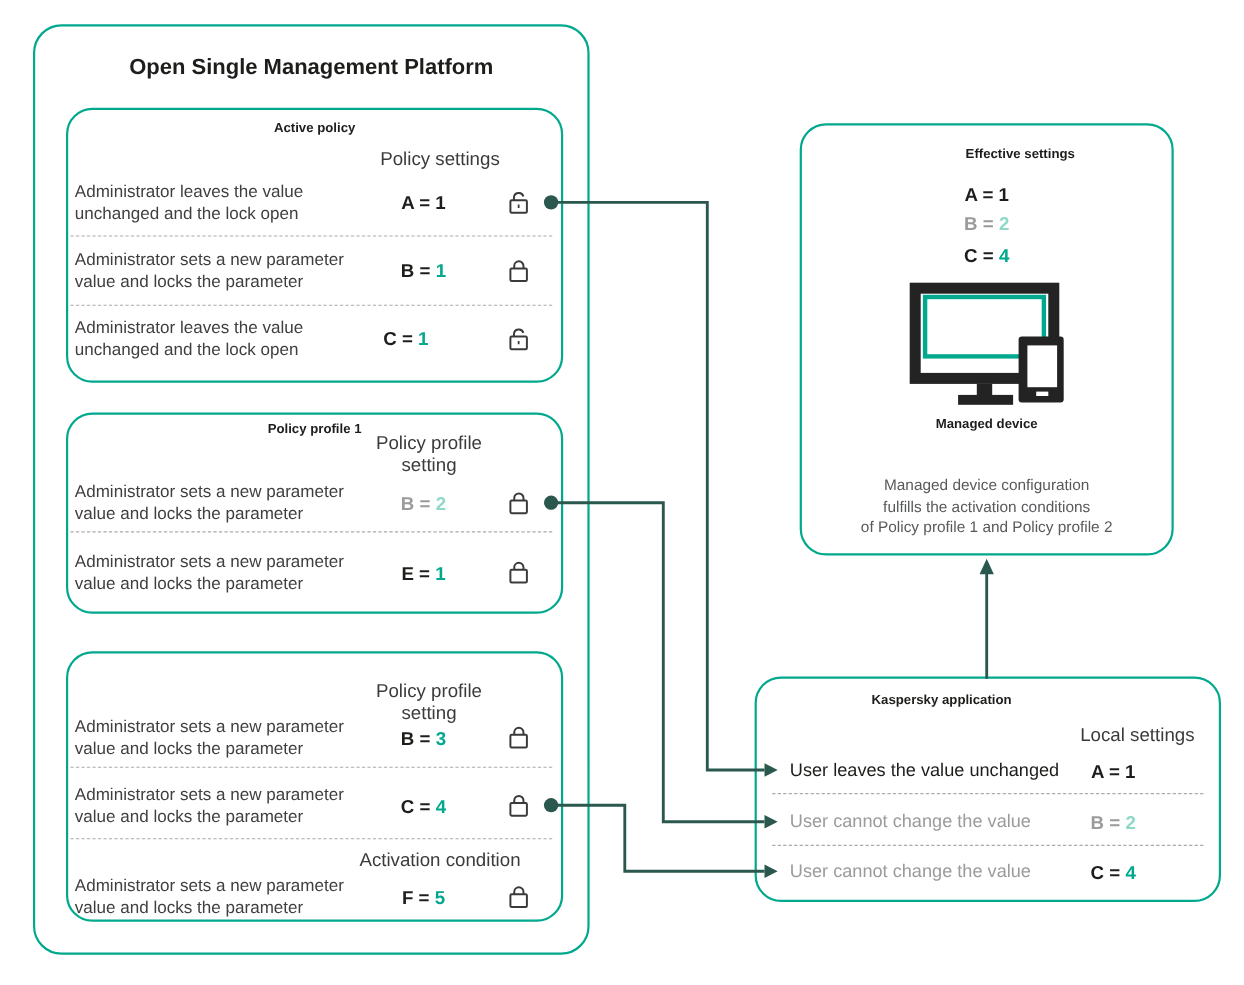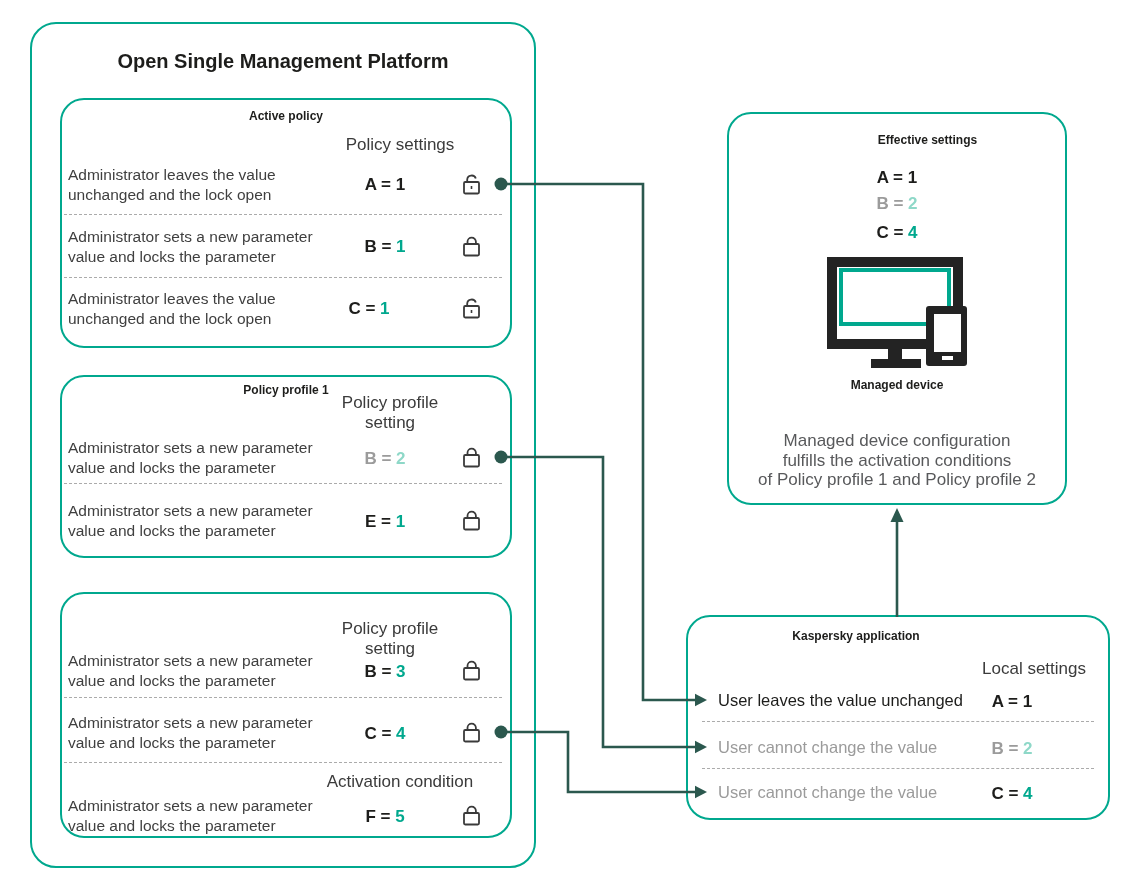--- a/index.html
+++ b/index.html
@@ -20,21 +20,21 @@
   .val{position:absolute;font-weight:bold;font-size:17px;color:var(--dark-text);width:80px;text-align:center;white-space:nowrap;}
   .val.wide{width:340px;}
   .v-teal .num{color:var(--teal);}
   .v-pale .lbl{color:var(--gray-text);}
   .v-pale .num{color:var(--pale-teal);}
   .sep{position:absolute;border-top:1.5px dashed var(--dash-gray);height:0;}
   .lock{position:absolute;width:26px;height:26px;}
   .lock rect,.lock path,.lock line{stroke:var(--lock-stroke);}
   .conn{stroke:var(--connector-green);stroke-width:2.6;fill:none;}
   .conn-fill{fill:var(--connector-green);stroke:none;}
-  .note-line{font-size:17px;color:var(--note-text);line-height:19.5px;text-align:center;}
+  .note-line{font-size:14px;color:var(--note-text);line-height:19.5px;text-align:center;}
   #note{position:absolute;left:727px;top:431px;width:340px;}
   
   .dev{position:absolute;background:var(--device-black);}
   #monitor{position:absolute;left:827px;top:257px;width:136px;height:92px;border:10px solid var(--device-black);background:#fff;}
   #monitor-screen{position:absolute;left:839px;top:268px;width:112px;height:58px;border:4px solid var(--teal);background:#fff;}
   #phone{position:absolute;left:926px;top:306px;width:41px;height:60px;background:var(--device-black);border-radius:3px;}
   #phone-screen{position:absolute;left:934px;top:314px;width:27px;height:38px;background:#fff;}
   #phone-btn{position:absolute;left:942px;top:356px;width:11px;height:4px;background:#fff;}
   svg.overlay{position:absolute;left:0;top:0;pointer-events:none;}
 </style>

